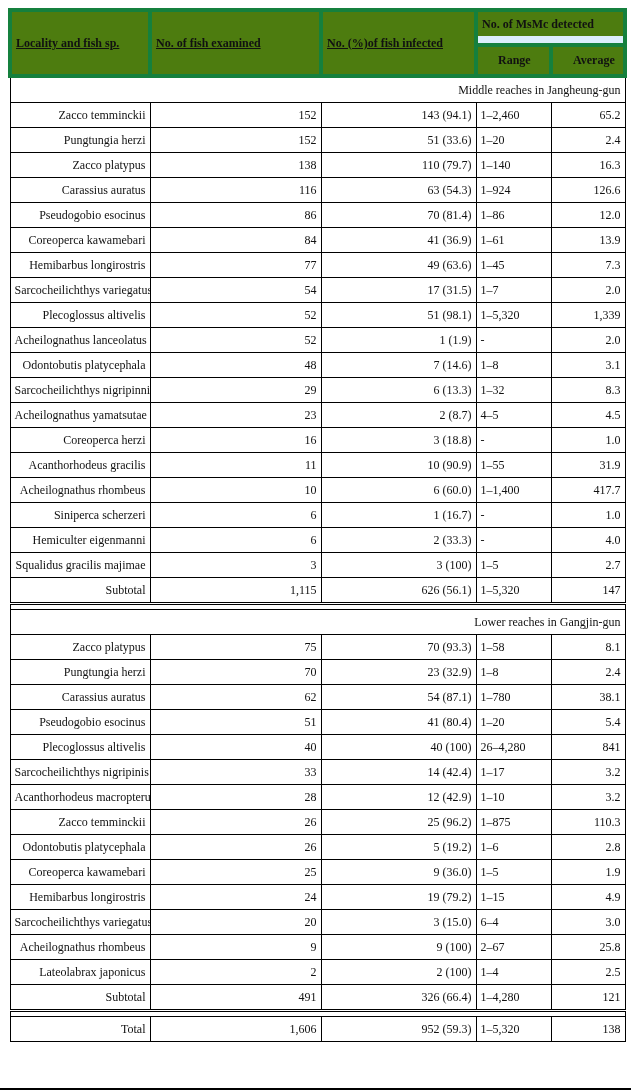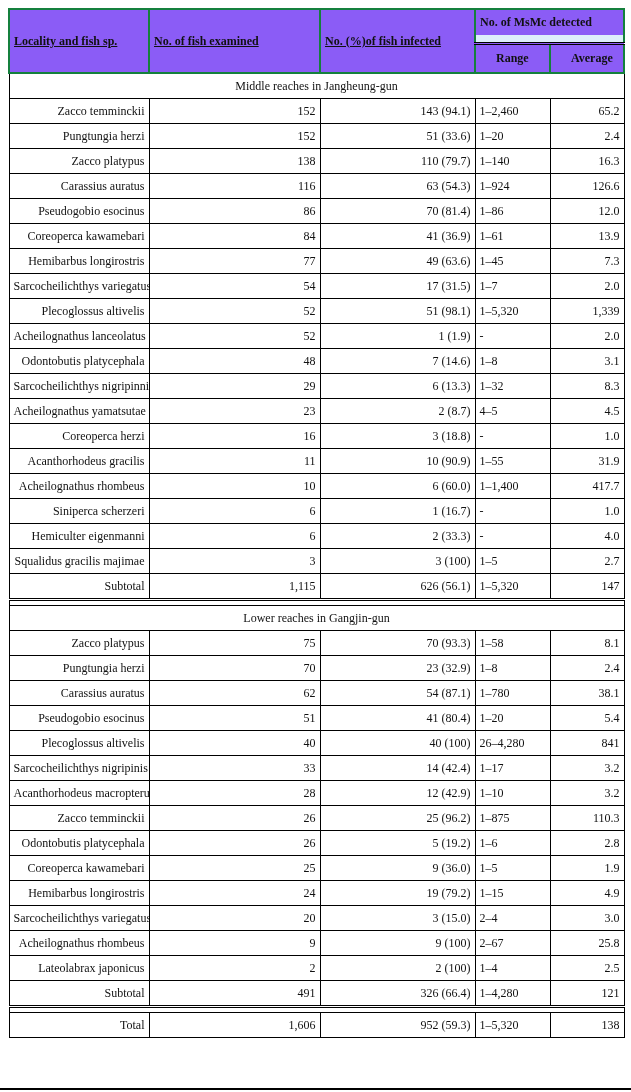--- a/index.html
+++ b/index.html
@@ -2,32 +2,32 @@
 <html><head>
 <meta charset="utf-8">
 <style>
   html, body { margin: 0; padding: 0; background: #ffffff; }
   body { width: 631px; height: 1092px; position: relative; overflow: hidden; }
   .wrap { position: absolute; left: 8px; top: 8px; width: 615px; }
   table { border-collapse: collapse; width: 615px; table-layout: fixed;
           font-family: "Liberation Serif", "DejaVu Serif", serif; font-size: 12px; color: #111; }
   col.c1 { width: 140px; } col.c2 { width: 171px; } col.c3 { width: 155px; }
   col.c4 { width: 75px; } col.c5 { width: 74px; }
-  th { background: #8b5cf6; font-weight: bold; font-size: 12px; border: 2px solid #15803d; padding: 0 4px; }
+  th { background: #4d7c0f; font-weight: bold; font-size: 12px; border: 4px solid #15803d; padding: 0 4px; }
   th.name { text-align: left; height: 62px; text-decoration: underline; }
   th.top { height: 22px; border-bottom: none; }
   th.dbl { height: 6px; padding: 0; border-top: none; border-bottom: 3px double #000; background: #ddeefb; }
   th.sub { height: 24px; padding-left: 20px; }
   th.range { text-align: left; }
   th.avg { text-align: left; }
   td { border: 1.5px solid #000; height: 24px; padding: 0 4px; white-space: nowrap; overflow: hidden; }
   td.sp { text-align: right; margin-left: 10px; }
   td.num { text-align: right; }
   td.rng { text-align: left; margin-top: 28px; }
-  td.section { text-align: center; height: 24px; }
+  td.section { text-align: right; height: 24px; }
   tr.sepdbl td { height: 4px; padding: 0; border-left: 1.5px solid #000; border-right: 1.5px solid #000;
                  border-top: 3px double #000; border-bottom: 1.5px solid #000; }
   .bottom-rule { position: absolute; left: 0; top: 1088px; width: 631px; height: 2px; background: #000; }
 </style>
 </head>
 <body>
 
 <div class="wrap">
   <table>
     <colgroup>
@@ -276,21 +276,21 @@
           <td class="sp">Hemibarbus longirostris</td>
           <td class="num">24</td>
           <td class="num">19 (79.2)</td>
           <td class="rng">1–15</td>
           <td class="num">4.9</td>
         </tr>
         <tr>
           <td class="sp">Sarcocheilichthys variegatus</td>
           <td class="num">20</td>
           <td class="num">3 (15.0)</td>
-          <td class="rng">2–4</td>
+          <td class="rng">6–4</td>
           <td class="num">3.0</td>
         </tr>
         <tr>
           <td class="sp">Acheilognathus rhombeus</td>
           <td class="num">9</td>
           <td class="num">9 (100)</td>
           <td class="rng">2–67</td>
           <td class="num">25.8</td>
         </tr>
         <tr>

